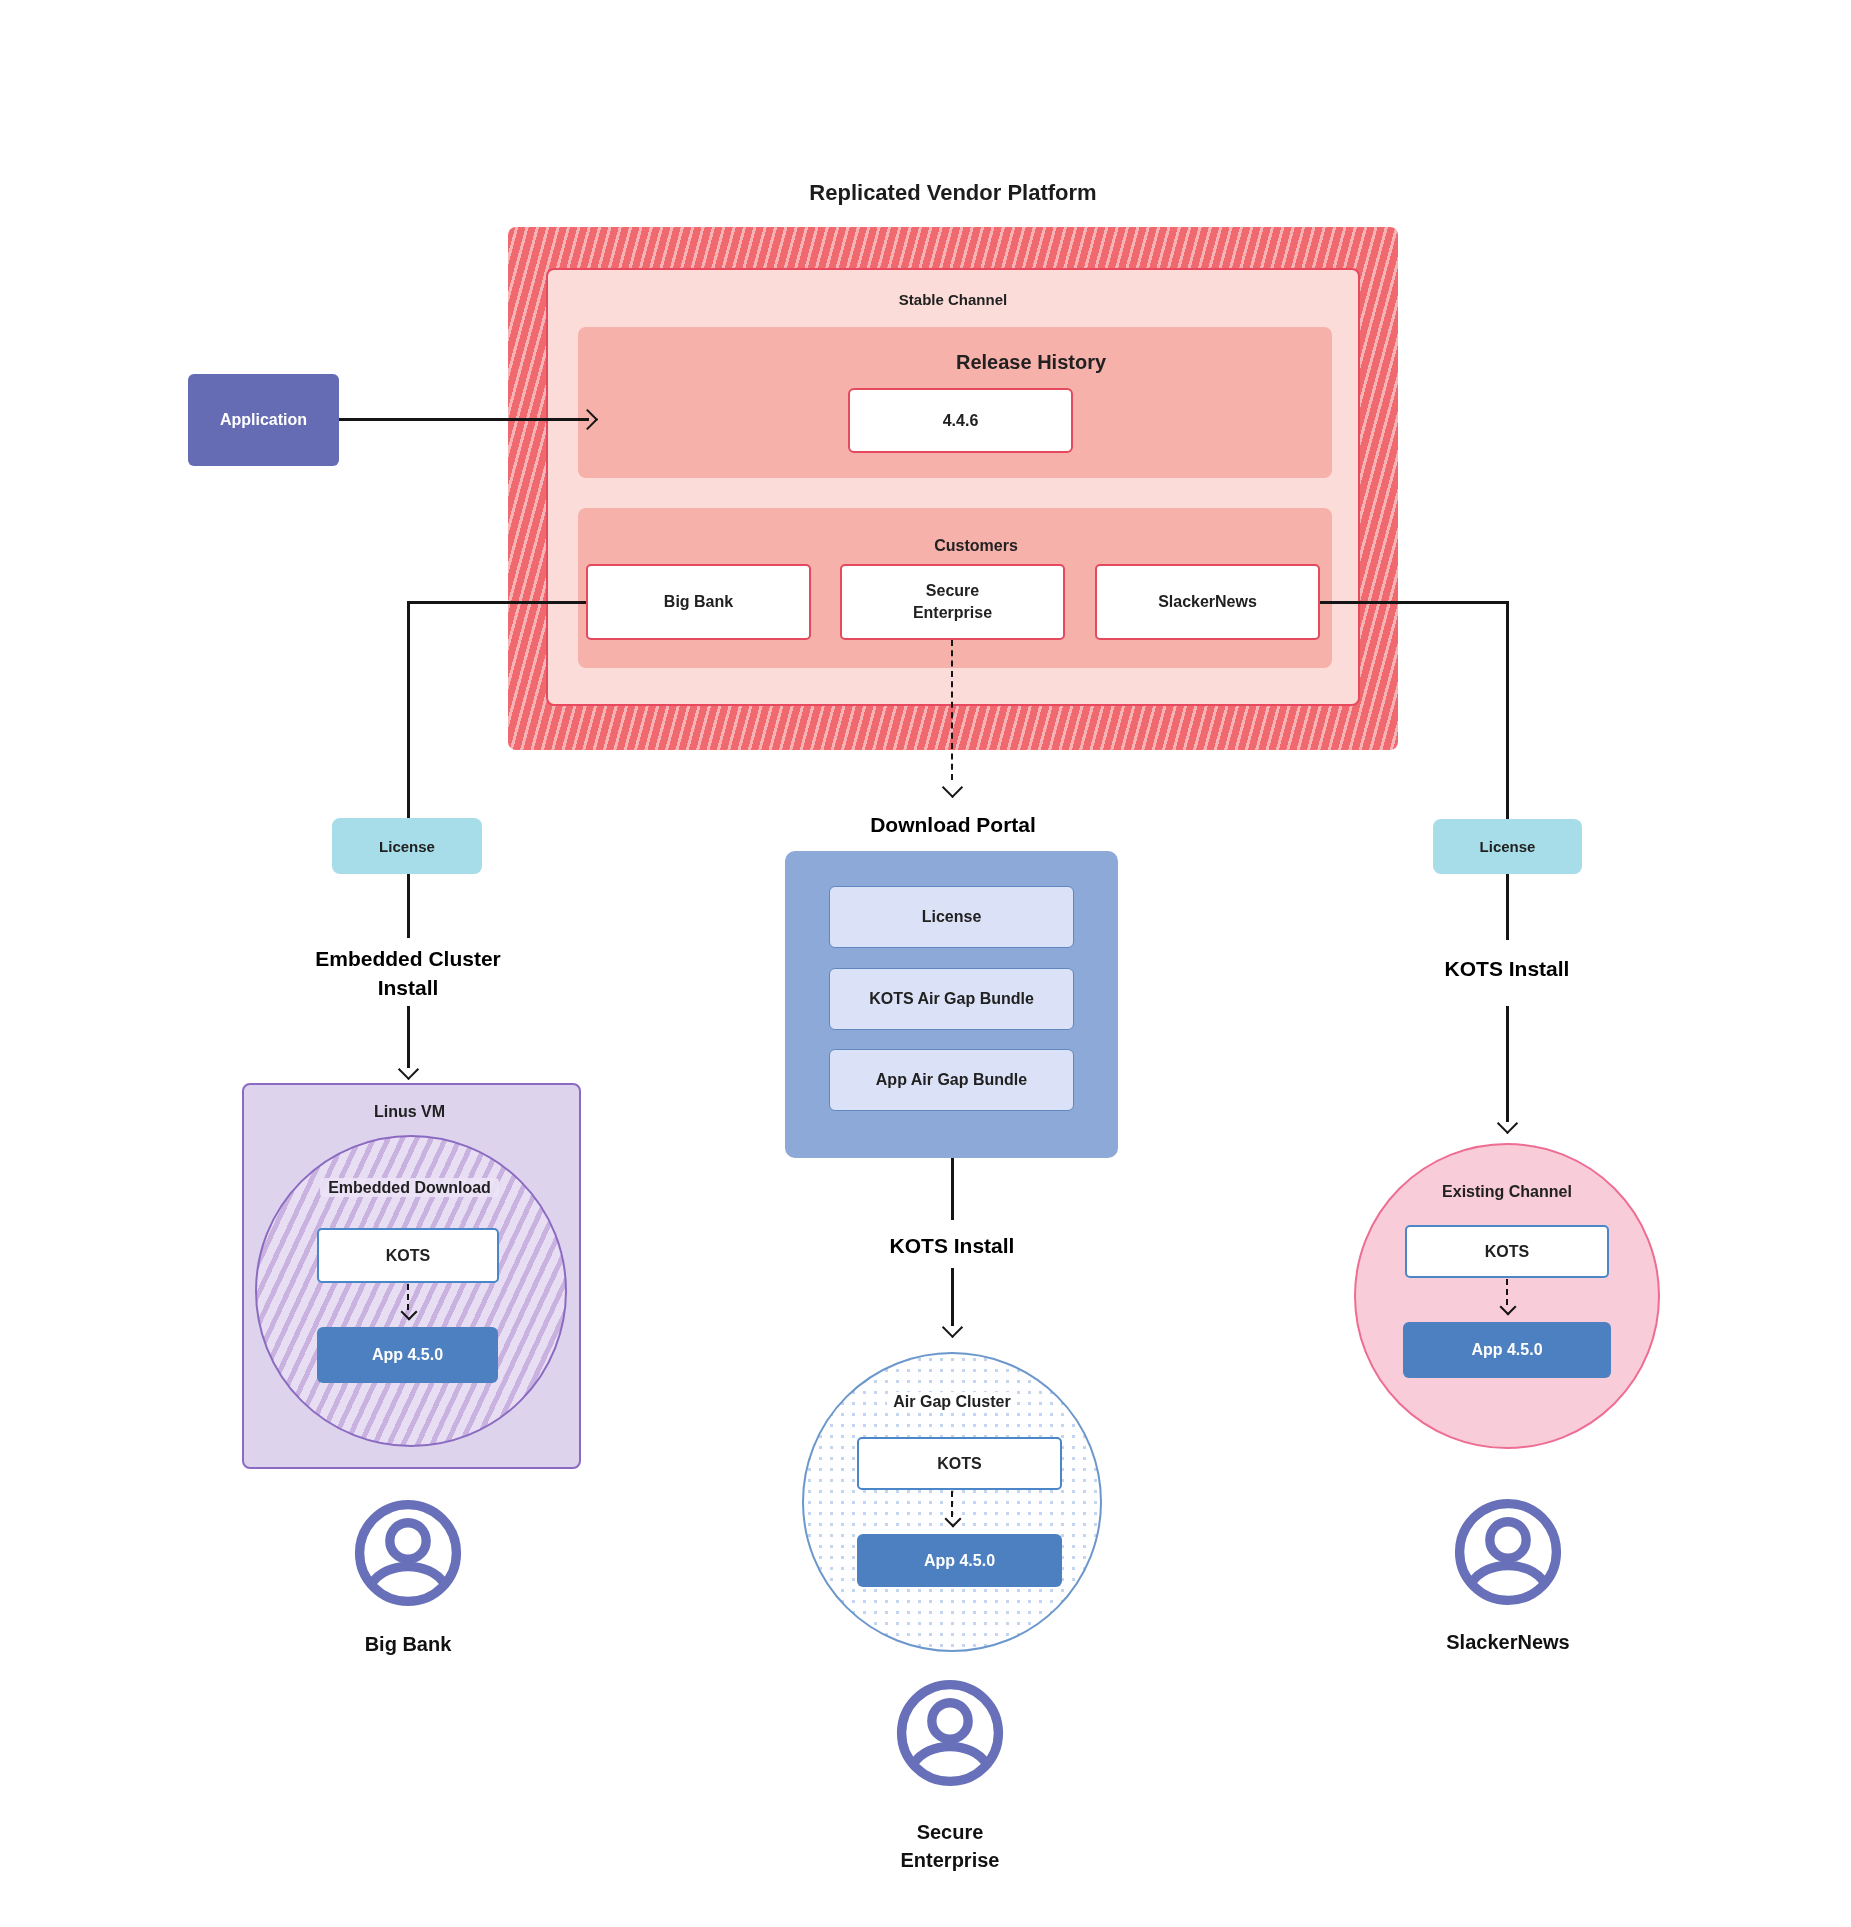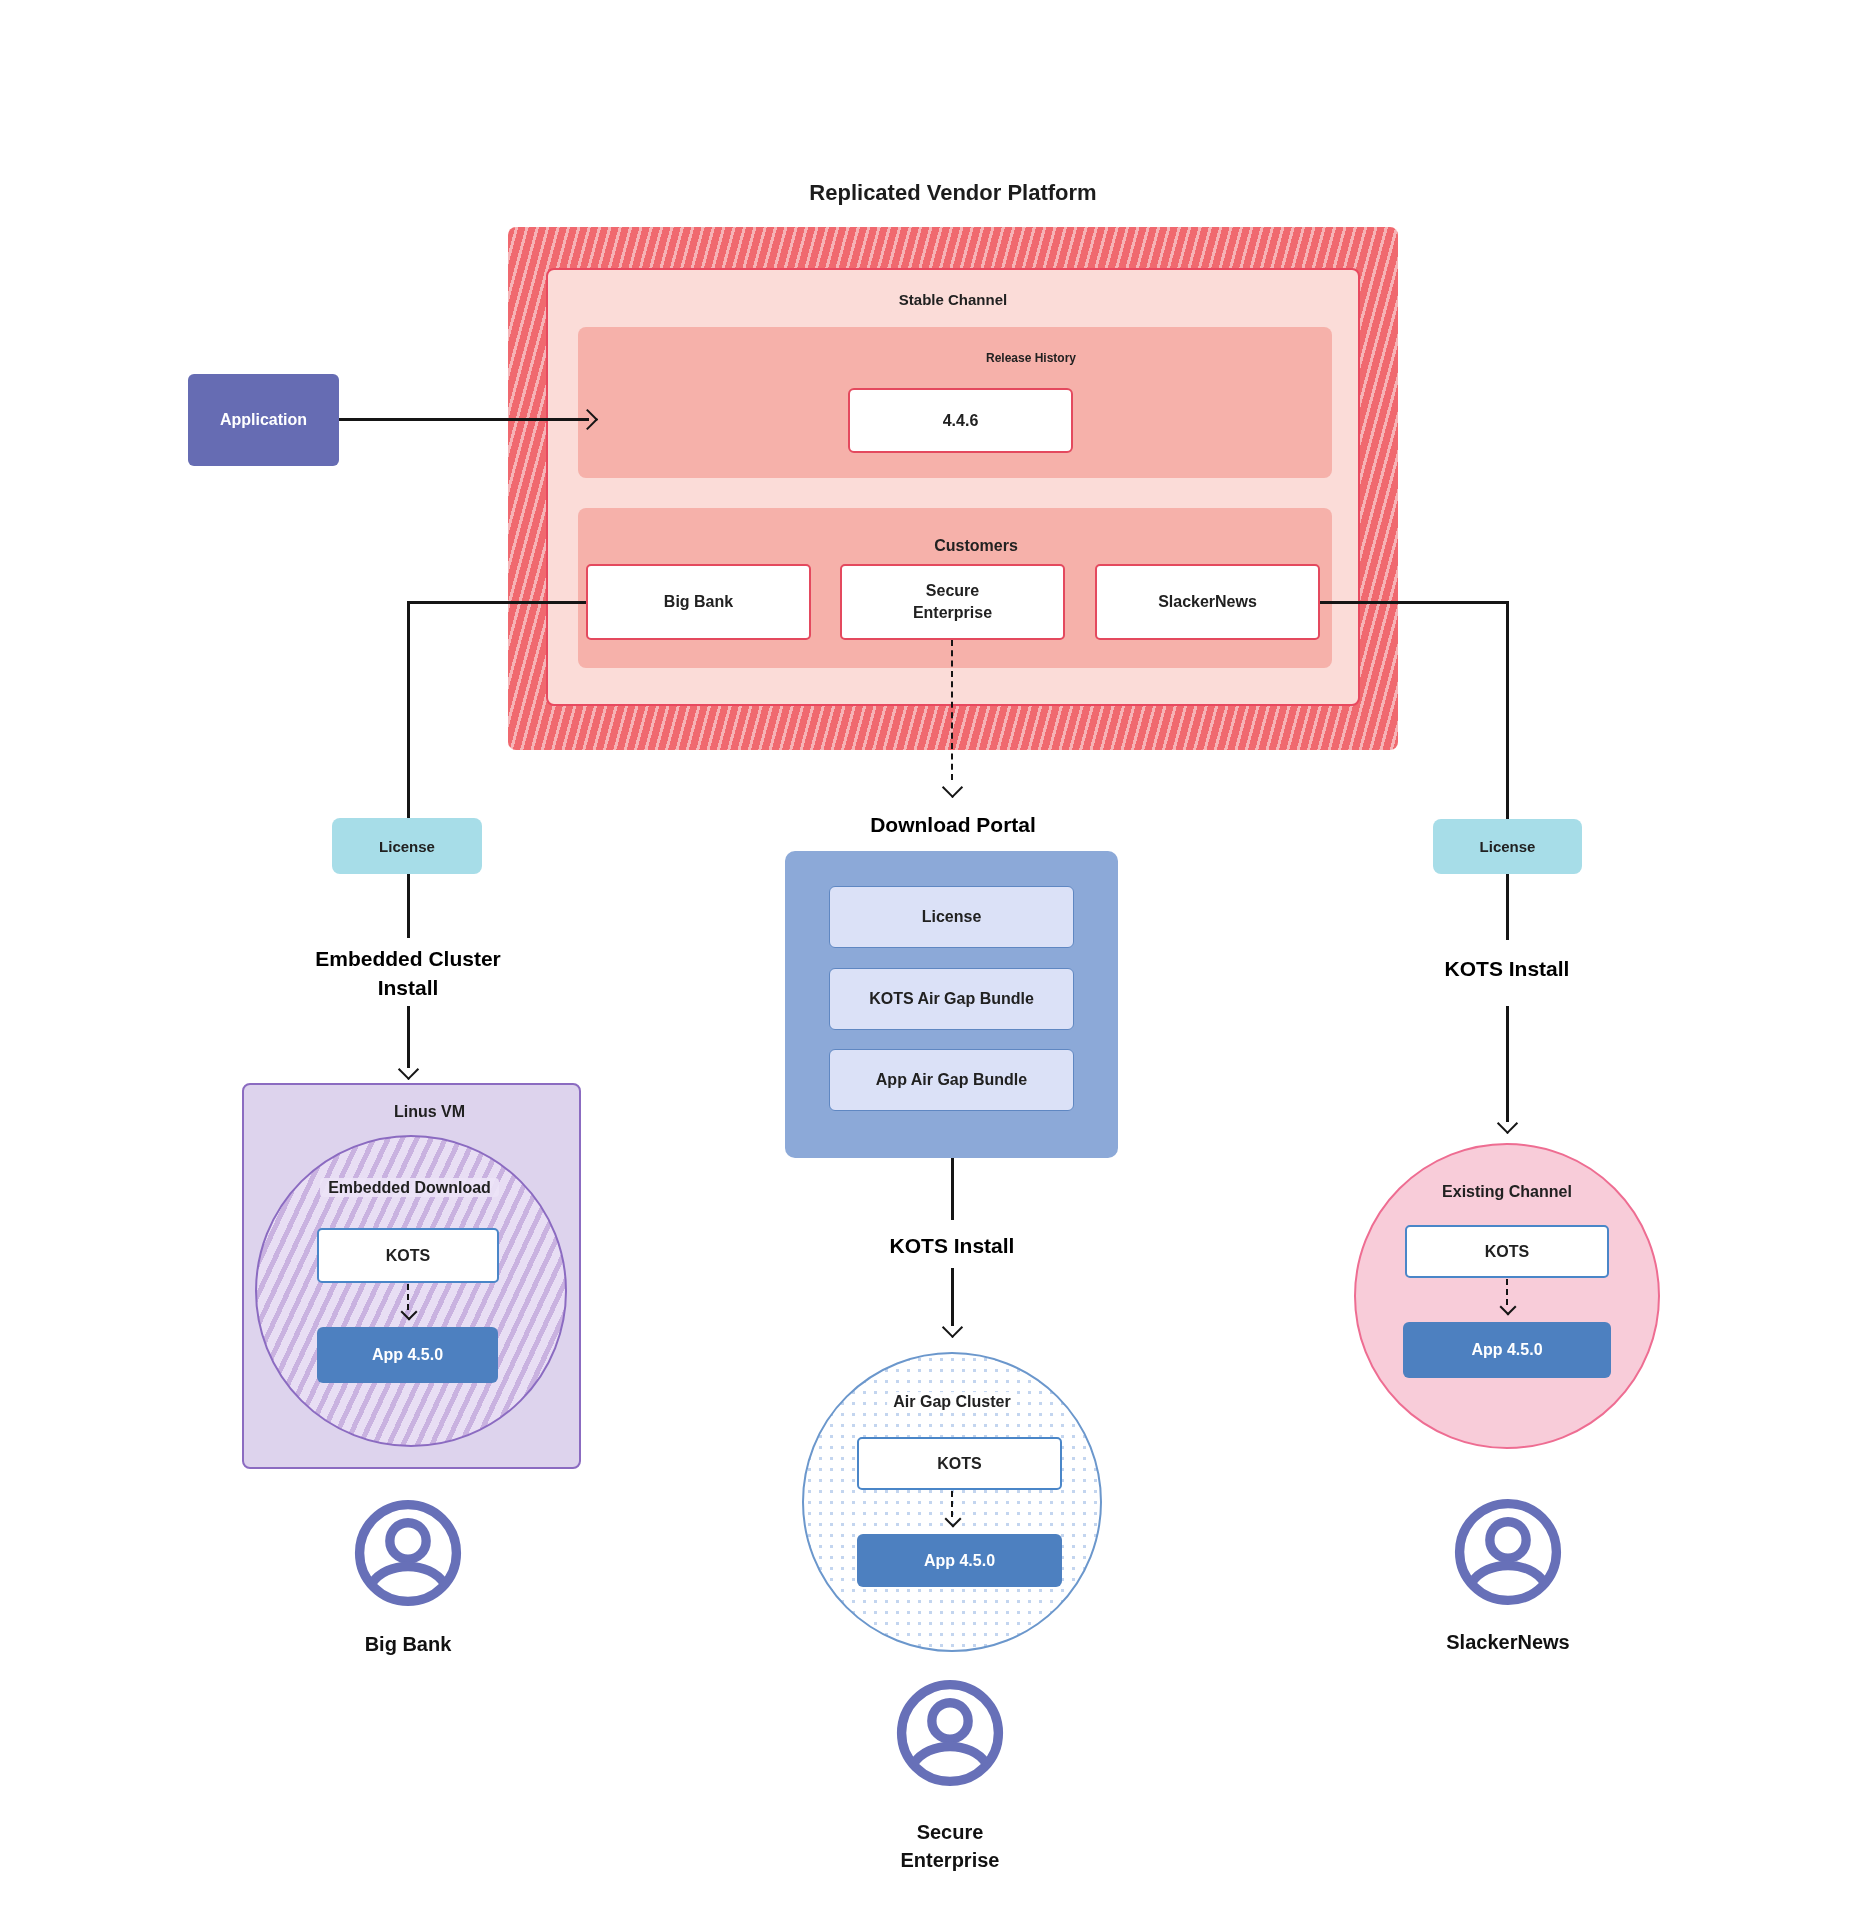--- a/index.html
+++ b/index.html
@@ -21,21 +21,21 @@
     left:508px; top:227px; width:890px; height:523px; border-radius:8px;
     background:repeating-linear-gradient(105deg,#f0696f 0 7px,#f6b3b6 7px 10px);
   }
   .stable-box {
     left:546px; top:268px; width:814px; height:438px; border-radius:8px;
     background:#fbdcd8; border:2px solid #e8495f; box-sizing:border-box;
   }
   .stable-label { left:546px; top:291px; width:814px; font-size:15px; }
   .section-box { position:absolute; background:#f6b1aa; border-radius:8px; }
   .release-box   { left:578px; top:327px; width:754px; height:151px; }
-  .release-label { left:578px; top:351px; width:906px; font-size:12px; }
+  .release-label { left:578px; top:351px; width:906px; font-size:20px; }
   .rel-450 {
     left:600px; top:387px; width:227px; height:67px; border-radius:8px;
     background:#e94256; color:#ffffff; font-size:16px;
   }
   .rel-446 {
     left:848px; top:388px; width:225px; height:65px; border-radius:6px;
     background:#ffffff; border:2px solid #e4495e; font-size:16px;text-align:right;
   }
   .customers-box   { left:578px; top:508px; width:754px; height:160px; }
   .customers-label { left:578px; top:529px; width:796px; font-size:16px;margin-top:8px; }
@@ -79,21 +79,21 @@
     background:#a7dde8; border-radius:8px; font-size:15px;
   }
   .lic-left  { left:332px; top:818px; width:150px; height:56px; }
   .lic-right { left:1433px; top:819px; width:149px; height:55px; }
 
   
   .vm-box {
     left:242px; top:1083px; width:335px; height:382px; border-radius:8px;
     background:#ddd3ed; border:2px solid #8b6bc1;
   }
-  .vm-label { left:242px; top:1103px; width:335px; font-size:16px;padding-left:20px; }
+  .vm-label { left:242px; top:1103px; width:335px; font-size:16px; }
   .vm-circle {
     left:255px; top:1135px; width:312px; height:312px; border-radius:50%;
     background:repeating-linear-gradient(115deg,#c9b2e0 0 5px,#e8def4 5px 13px);
     border:2.5px solid #8b6bc1; box-sizing:border-box;
   }
   .ec-label { left:242px; top:1179px; width:335px; font-size:16px; }
   .ec-label .pill { background:rgba(235,227,246,0.92); padding:1px 8px; border-radius:4px; }
 
   .air-circle {
     left:802px; top:1352px; width:300px; height:300px; border-radius:50%;

